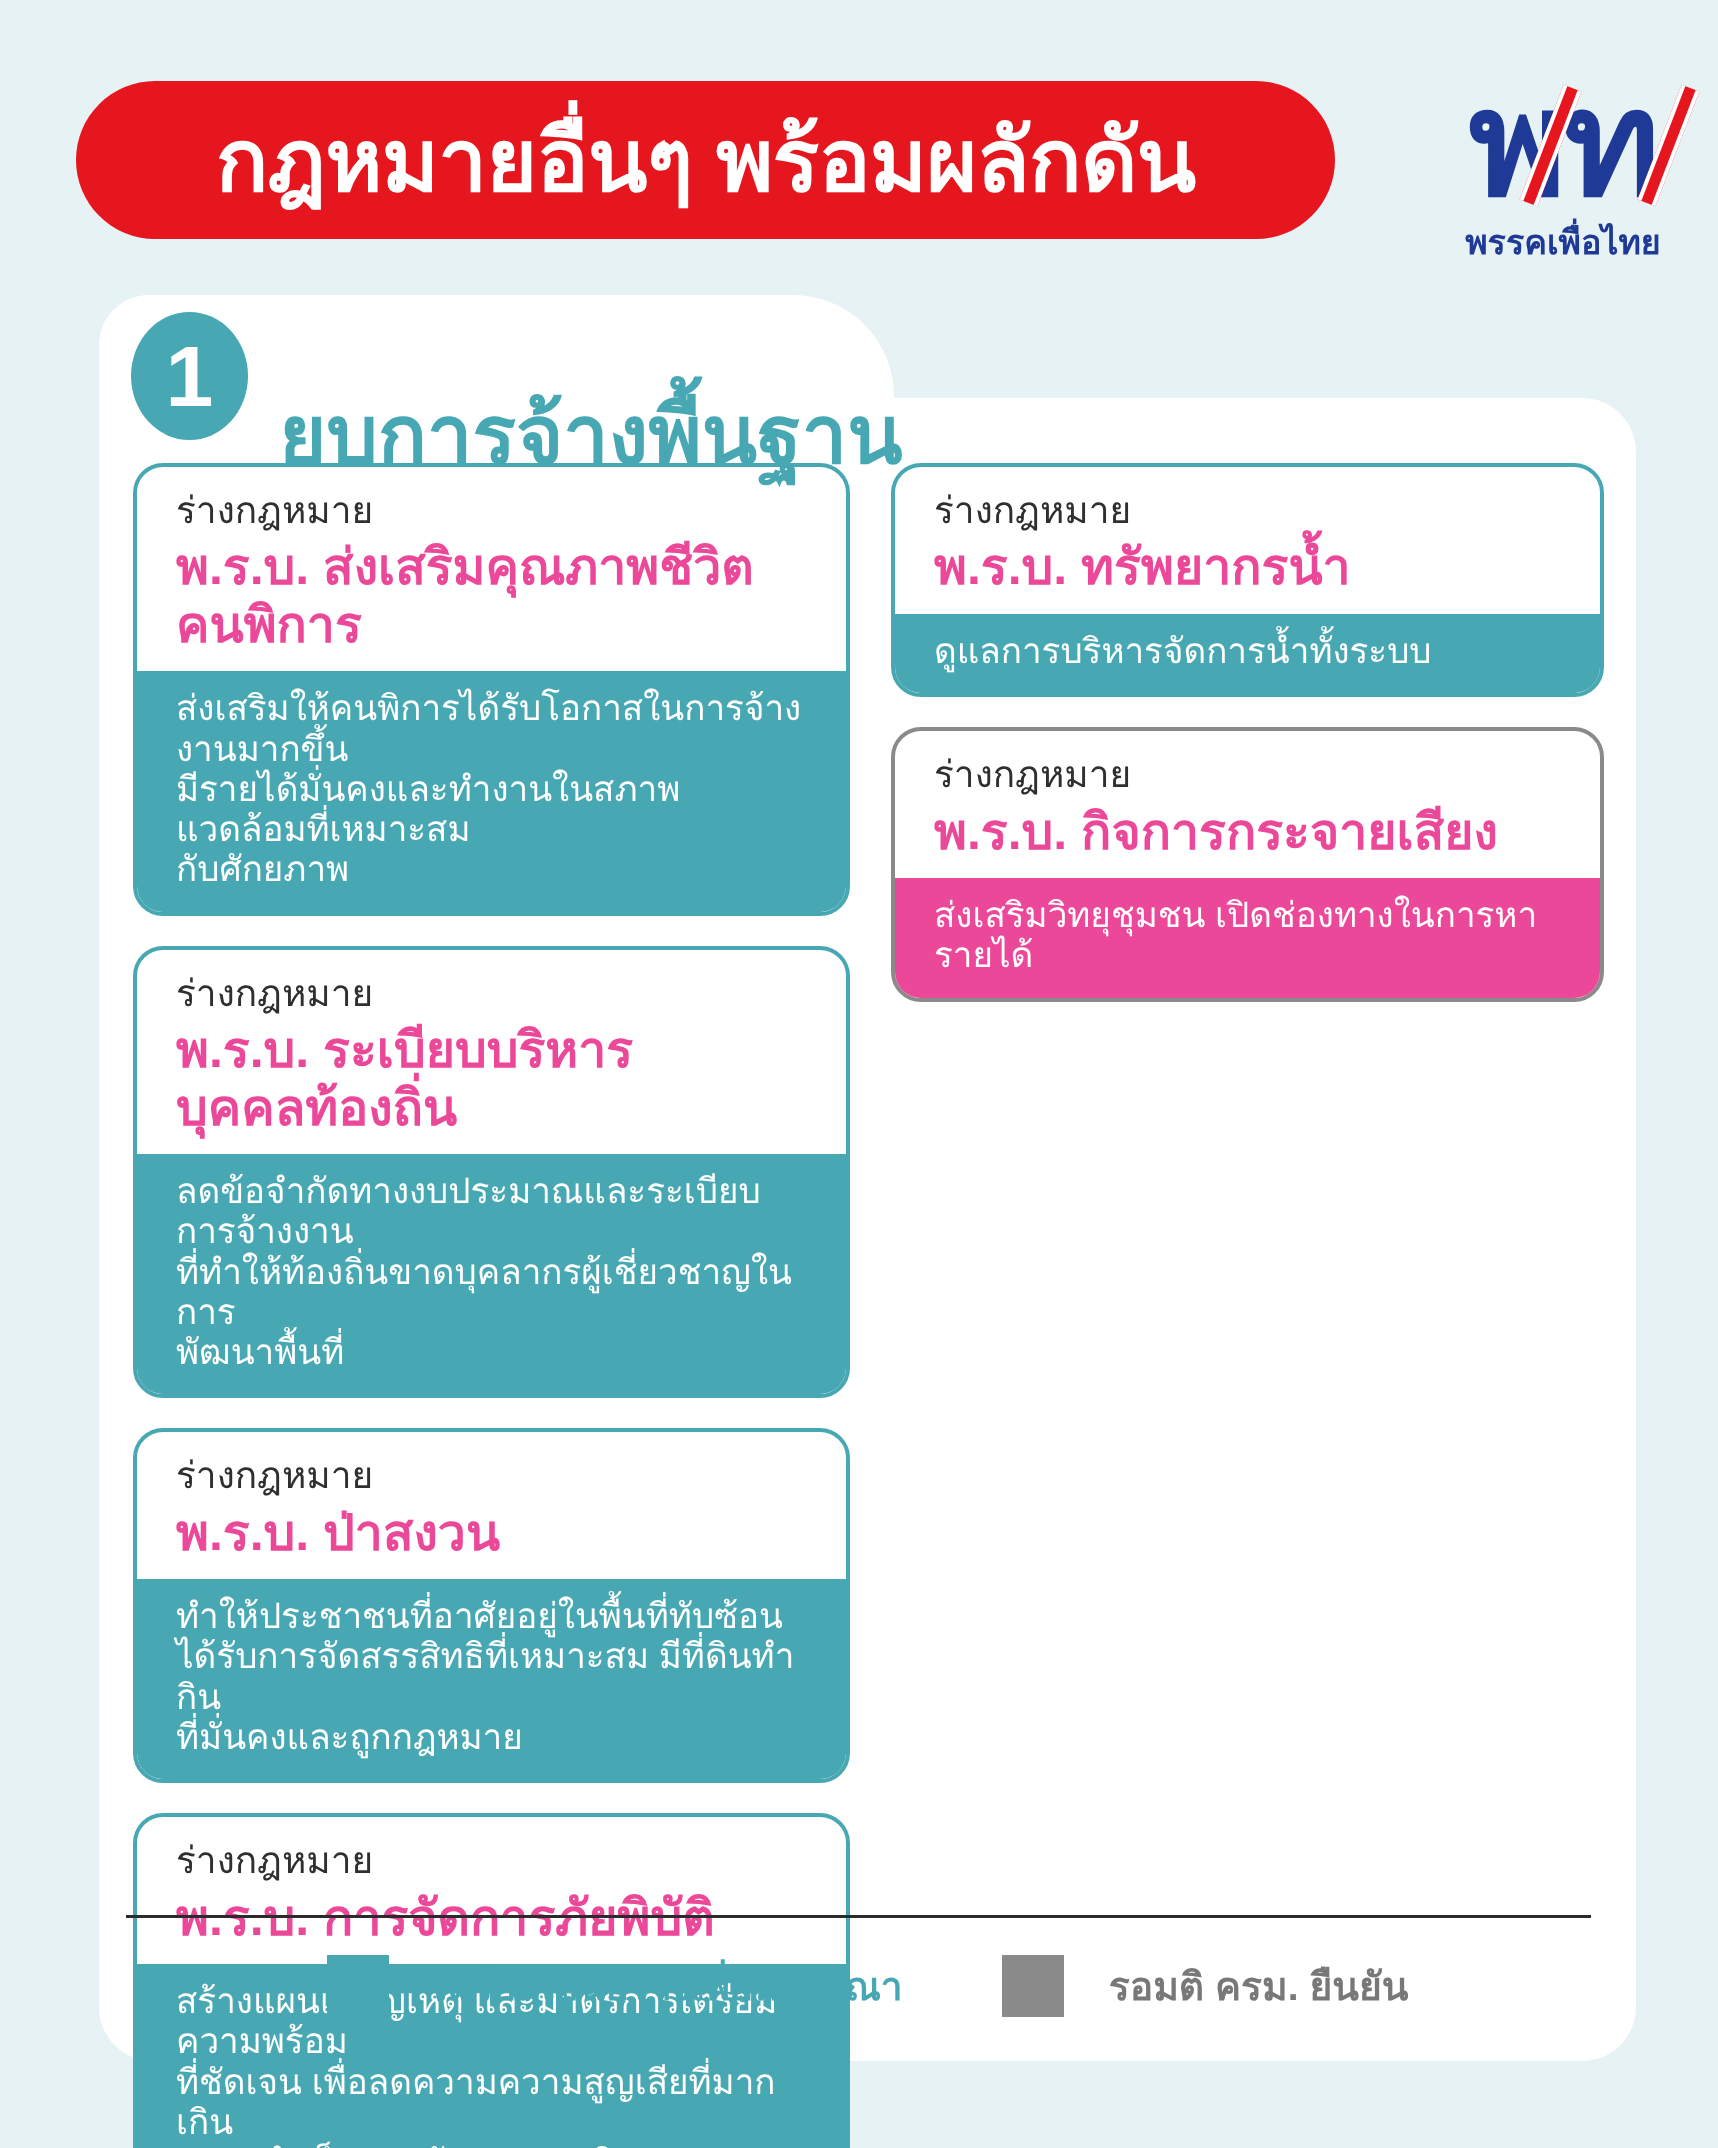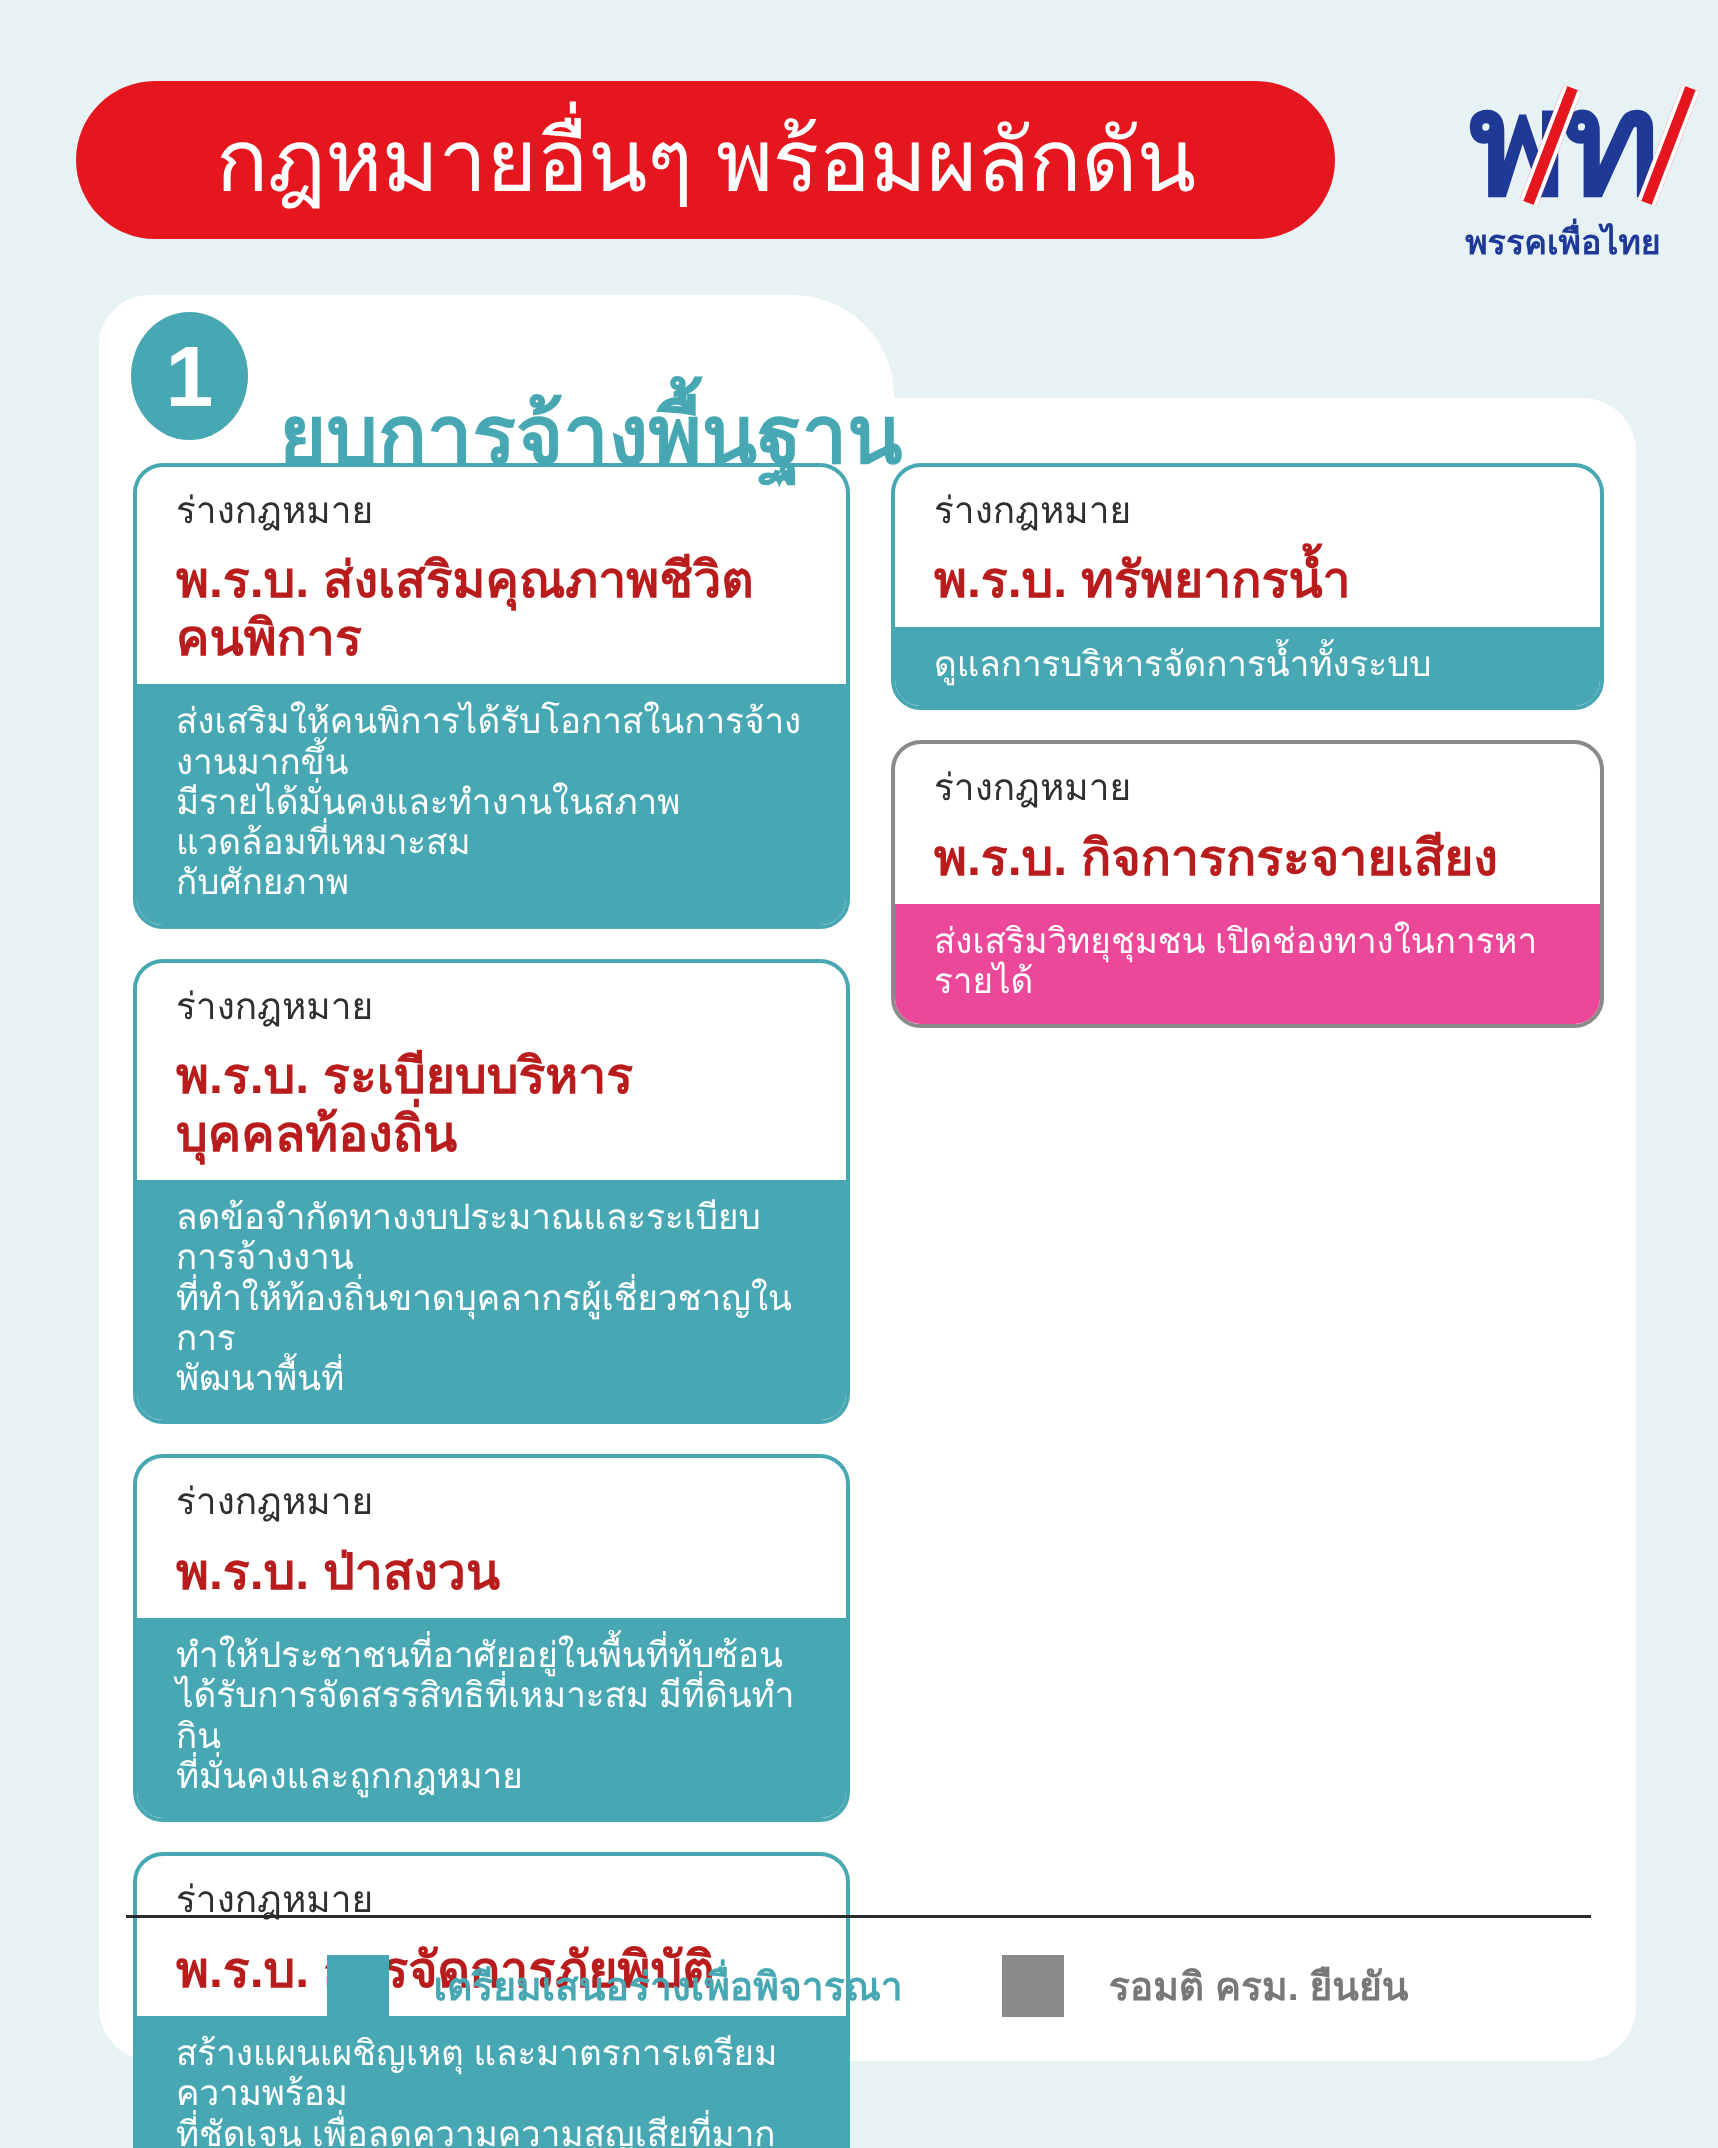--- a/index.html
+++ b/index.html
@@ -9,21 +9,21 @@
     background:#e7f2f4;
     font-family:"Liberation Sans","DejaVu Sans",sans-serif;
   }
   
   .banner{
     position:absolute;left:76px;top:81px;width:1259px;height:158px;
     background:#e6161f;border-radius:79px;
     display:flex;align-items:center;justify-content:center;
   }
   .banner-title{
-    color:#ffffff;font-size:87px;font-weight:400;letter-spacing:-0.8px;
+    color:#ffffff;font-size:87px;font-weight:700;letter-spacing:-0.8px;
     white-space:nowrap;
   }
   
   .logo{
     position:absolute;left:1437px;top:72px;width:252px;
     text-align:center;color:#1e3a96;
   }
   .logo-mono{
     position:relative;font-size:148px;line-height:143px;font-weight:900;
     letter-spacing:-3.4px;display:inline-block;
@@ -60,22 +60,22 @@
   .col-left{left:34px;width:717px;}
   .col-right{left:792px;width:713px;}
   .card{
     background:#ffffff;border:4.2px solid #47a8b4;border-radius:30px;
     overflow:hidden;box-sizing:border-box;width:100%;
   }
   .card.gray{border-color:#8a8a8a;}
   .card-head{padding:22px 39px 17px;}
   .law-label{font-size:37px;color:#2f2f2f;line-height:1.2;}
   .law-title{
-    font-size:50px;font-weight:700;color:#b91c1c;line-height:1.15;
-    margin:19px 0 0;white-space:pre-line;
+    font-size:50px;font-weight:700;color:#ec4899;line-height:1.15;
+    margin:6px 0 0;white-space:pre-line;
   }
   .card-body{
     background:#47a8b4;color:#ffffff;font-size:35px;line-height:1.15;
     padding:17px 39px 22px;white-space:pre-line;
   }
   .card.gray .card-body{background:#ec4899;}
   
   .legend-divider{
     position:absolute;left:27px;top:1517px;width:1465px;height:2.5px;
     background:#2b2b2b;

